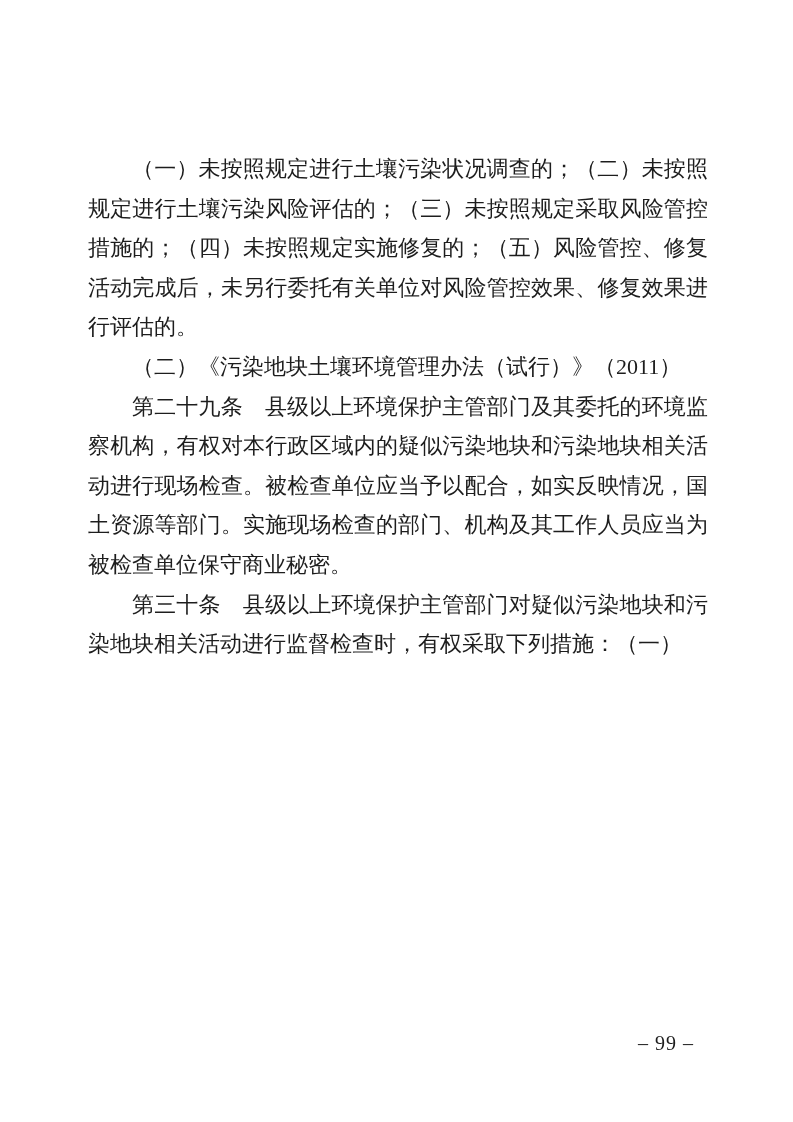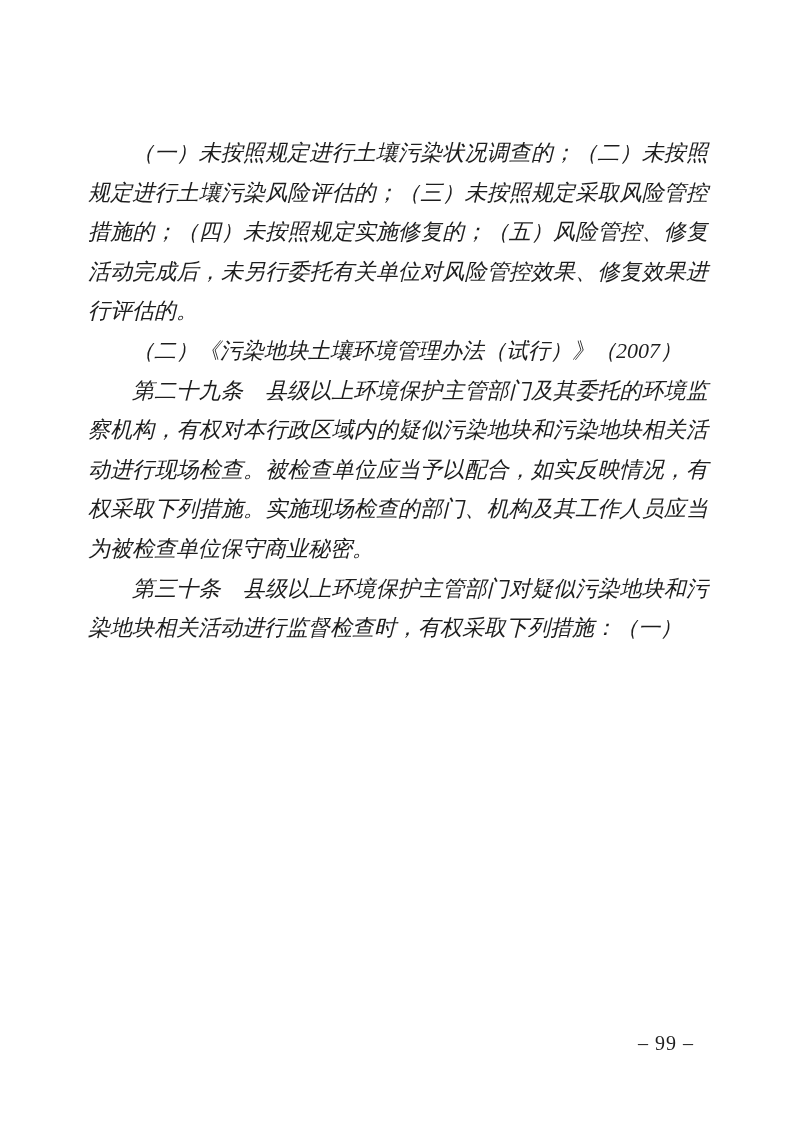--- a/index.html
+++ b/index.html
@@ -12,28 +12,27 @@
     width: 793px;
     height: 1122px;
     background: #ffffff;
     overflow: hidden;
     font-family: "Liberation Serif", serif;
     color: #1d1d1d;
   }
   .content {
     position: absolute;
     left: 88px;
-    top: 133px;
+    top: 149px;
     width: 620px;
     font-size: 22px;
     line-height: 39.6px;
     text-align: justify;
     text-justify: inter-ideograph;
     letter-spacing: 0;
-    font-style: italic;
   }
   .content p {
     margin: 0;
     padding: 0;
     text-indent: 2em;
     word-break: break-all;
   }
   .page-number {
     position: absolute;
     top: 1032px;
@@ -44,19 +43,19 @@
     white-space: nowrap;
     text-align: right;
   }
 </style>
 </head>
 <body>
 
 <div class="page">
   <main class="content">
     <p class="para">（一）未按照规定进行土壤污染状况调查的；（二）未按照规定进行土壤污染风险评估的；（三）未按照规定采取风险管控措施的；（四）未按照规定实施修复的；（五）风险管控、修复活动完成后，未另行委托有关单位对风险管控效果、修复效果进行评估的。</p>
-    <p class="para">（二）《污染地块土壤环境管理办法（试行）》（2007）</p>
-    <p class="para">第二十九条　县级以上环境保护主管部门及其委托的环境监察机构，有权对本行政区域内的疑似污染地块和污染地块相关活动进行现场检查。被检查单位应当予以配合，如实反映情况，有权采取下列措施。实施现场检查的部门、机构及其工作人员应当为被检查单位保守商业秘密。</p>
+    <p class="para">（二）《污染地块土壤环境管理办法（试行）》（2011）</p>
+    <p class="para">第二十九条　县级以上环境保护主管部门及其委托的环境监察机构，有权对本行政区域内的疑似污染地块和污染地块相关活动进行现场检查。被检查单位应当予以配合，如实反映情况，国土资源等部门。实施现场检查的部门、机构及其工作人员应当为被检查单位保守商业秘密。</p>
     <p class="para">第三十条　县级以上环境保护主管部门对疑似污染地块和污染地块相关活动进行监督检查时，有权采取下列措施：（一）</p>
   </main>
 
   <div class="page-number">– 99 –</div>
 </div>
 
 </body></html>

